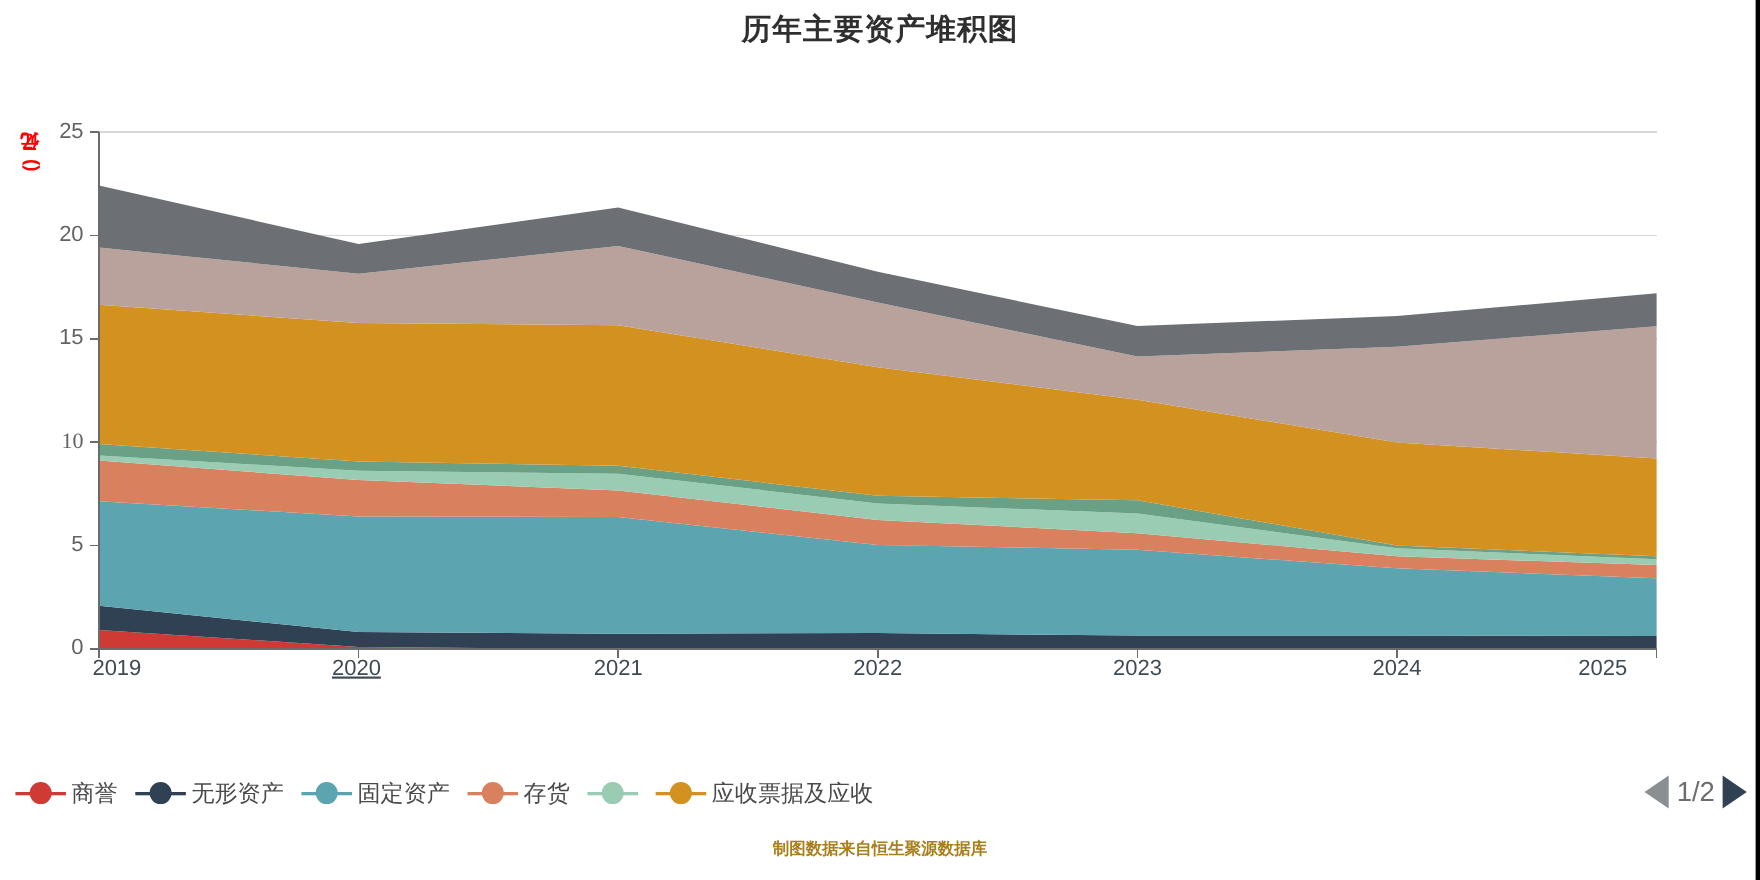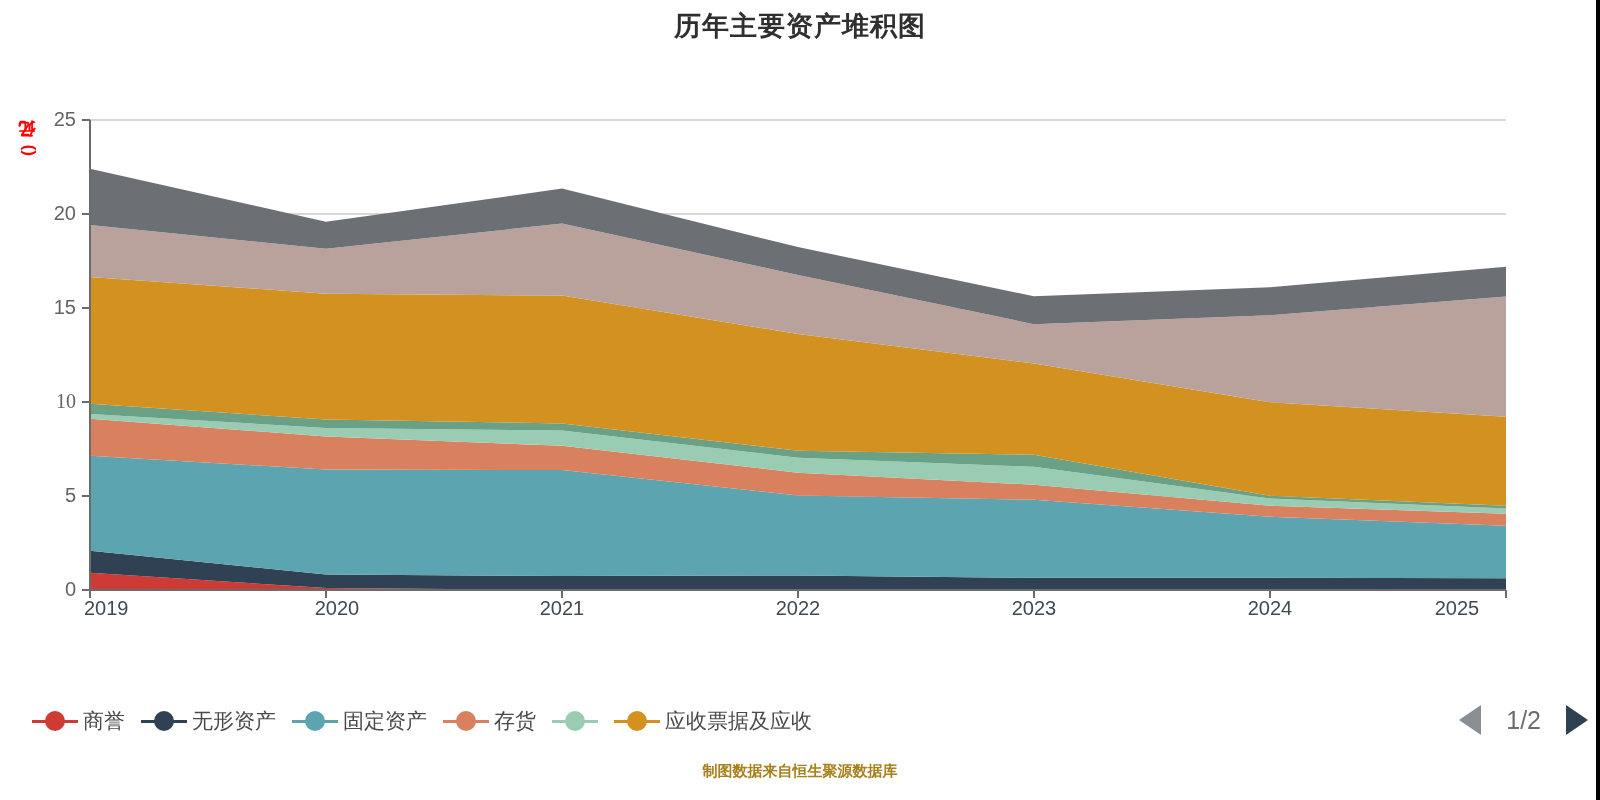--- a/index.html
+++ b/index.html
@@ -47,21 +47,21 @@
     color: #3f4a52; font-size: 20px;
   }
   #xtick-first { text-align: left; margin-left: -6px; }
   #xtick-last  { margin-left: -104px; }
 
   #legend {
     position: absolute; left: 0; top: 700px;
     width: 1470px; height: 42px;
     display: flex; align-items: center;
     gap: 0px;
-    padding-left: 32px;
+    padding-left: 14px;
     overflow: hidden;
   }
   .legend-item {
     display: flex; align-items: center;
     white-space: nowrap;
     margin-right: 16px;
     flex: 0 0 auto;
   }
   .legend-marker {
     position: relative;
@@ -76,21 +76,21 @@
     position: absolute; left: 13px; top: 1px;
     width: 20px; height: 20px; border-radius: 50%;
   }
   .legend-label {
     color: #4a4a4a; font-size: 21px;
     margin-left: 5px;
   }
 
   #pager {
     position: absolute; right: 8px; top: 702px;
-    display: flex; align-items: center; gap: 25px;
+    display: flex; align-items: center; gap: 7px;
     height: 36px;
   }
   .pager-arrow { width: 0; height: 0; }
   #pager-prev { border-top: 15px solid transparent; border-bottom: 15px solid transparent; border-right: 22px solid #8a8f94; }
   #pager-next { border-top: 15px solid transparent; border-bottom: 15px solid transparent; border-left: 22px solid #2f4152; }
   #pager-text { color: #6d6d6d; font-size: 25px; }
 
   #footer-note {
     position: absolute; top: 762px; left: 0; width: 1600px;
     text-align: center;
@@ -141,21 +141,21 @@
     <div id="ytick-layer">
         <div class="ytick-label" style="top: 590px; left: 24px;">0</div>
         <div class="ytick-label" style="top: 496px; left: 24px;">5</div>
         <div class="ytick-label" style="top: 402px; left: 24px; font-family: Liberation Serif, serif;">10</div>
         <div class="ytick-label" style="top: 308px; left: 24px;">15</div>
         <div class="ytick-label" style="top: 214px; left: 24px;">20</div>
         <div class="ytick-label" style="top: 120px; left: 24px;">25</div>
       </div>
     <div id="xtick-layer">
         <div class="xtick-label" id="xtick-first" style="left: 90px;">2019</div>
-        <div class="xtick-label" style="left: 337px;">2020</div>
+        <div class="xtick-label" style="left: 324px; text-decoration: underline;">2020</div>
         <div class="xtick-label" style="left: 562px;">2021</div>
         <div class="xtick-label" style="left: 798px;">2022</div>
         <div class="xtick-label" style="left: 1034px;">2023</div>
         <div class="xtick-label" style="left: 1270px;">2024</div>
         <div class="xtick-label" id="xtick-last" style="left: 1506px;">2025</div>
       </div>
   </div>
 
   <div id="legend">
       <div class="legend-item">

